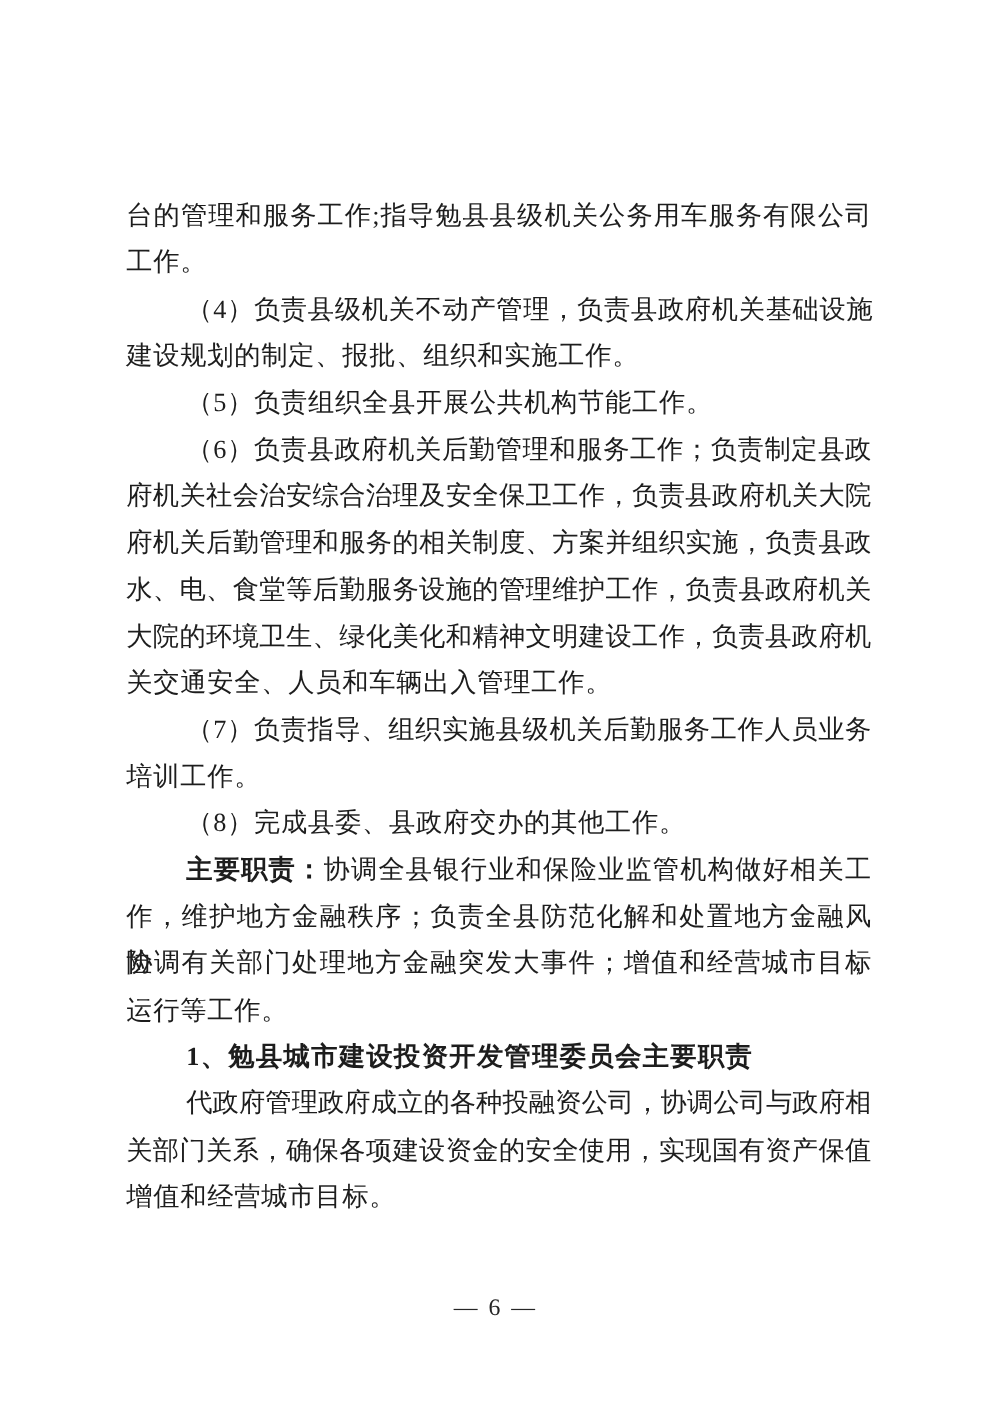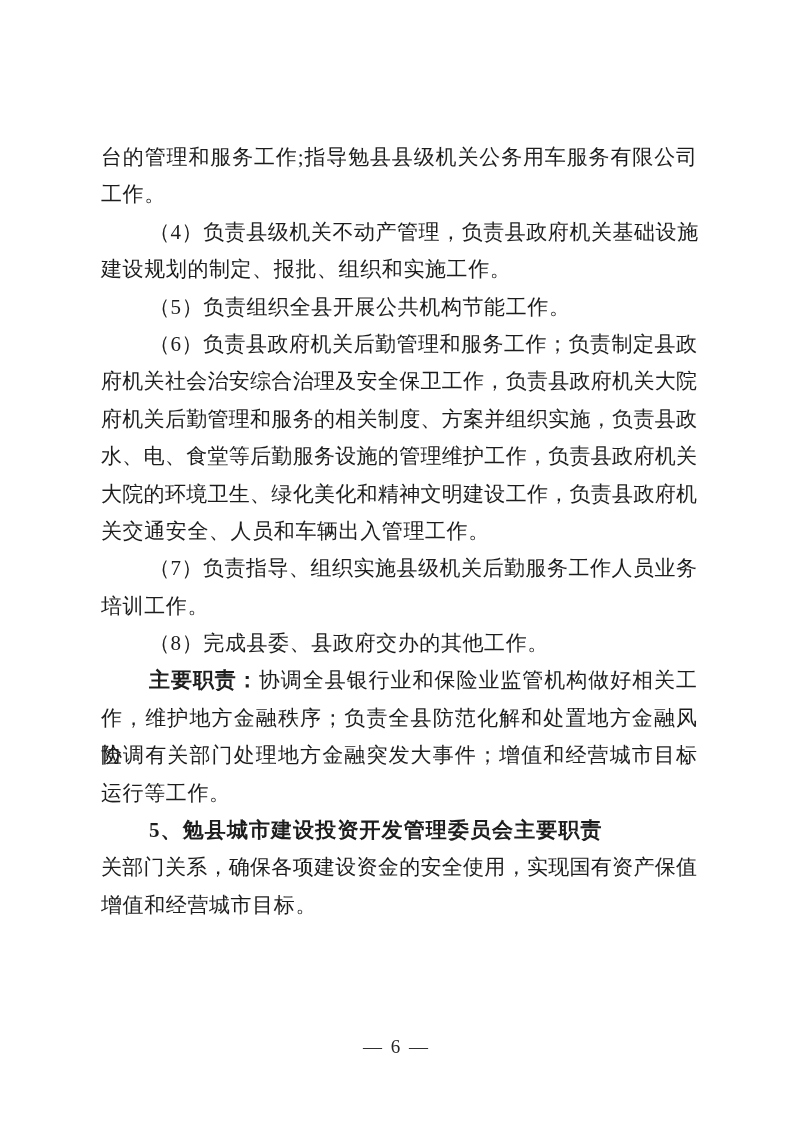--- a/index.html
+++ b/index.html
@@ -8,21 +8,21 @@
     width: 793px;
     height: 1122px;
     background: #ffffff;
     overflow: hidden;
     font-family: "Liberation Serif", "DejaVu Serif", serif;
     color: #1d1d1d;
   }
   .text-block {
     position: absolute;
     left: 101px;
-    top: 139px;
+    top: 154px;
     width: 596px;
     font-family: Liberation Serif, serif;
   }
   .line {
     font-size: 21px;
     height: 37.4px;
     line-height: 37.4px;
     letter-spacing: 0.6px;
     white-space: nowrap;
   }
@@ -66,21 +66,22 @@
     <div class="line j">水、电、食堂等后勤服务设施的管理维护工作，负责县政府机关</div>
     <div class="line j">大院的环境卫生、绿化美化和精神文明建设工作，负责县政府机</div>
     <div class="line">关交通安全、人员和车辆出入管理工作。</div>
     <div class="line j ind">（7）负责指导、组织实施县级机关后勤服务工作人员业务</div>
     <div class="line">培训工作。</div>
     <div class="line ind">（8）完成县委、县政府交办的其他工作。</div>
     <div class="line j ind"><span class="b">主要职责：</span><span>协调全县银行业和保险业监管机构做好相关工</span></div>
     <div class="line j">作，维护地方金融秩序；负责全县防范化解和处置地方金融风险，</div>
     <div class="line j">协调有关部门处理地方金融突发大事件；增值和经营城市目标</div>
     <div class="line">运行等工作。</div>
-    <div class="line heading ind">5、勉县城市建设投资开发管理委员会主要职责</div>
+    <div class="line heading ind">1、勉县城市建设投资开发管理委员会主要职责</div>
+    <div class="line j ind">代政府管理政府成立的各种投融资公司，协调公司与政府相</div>
     <div class="line j">关部门关系，确保各项建设资金的安全使用，实现国有资产保值</div>
     <div class="line">增值和经营城市目标。</div>
   </main>
 
   <footer class="footer">
     <span>— 6 —</span>
   </footer>
 </div>
 
 </body></html>

